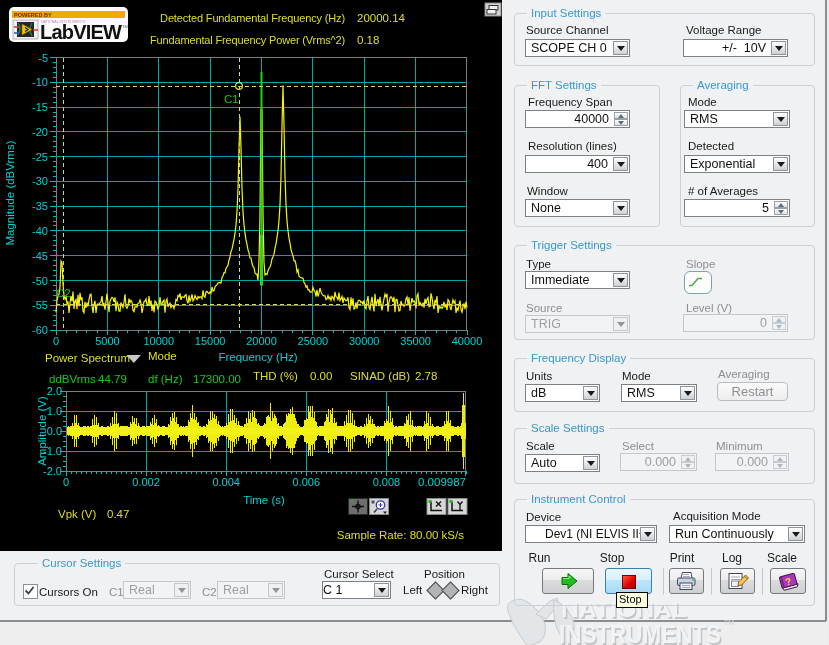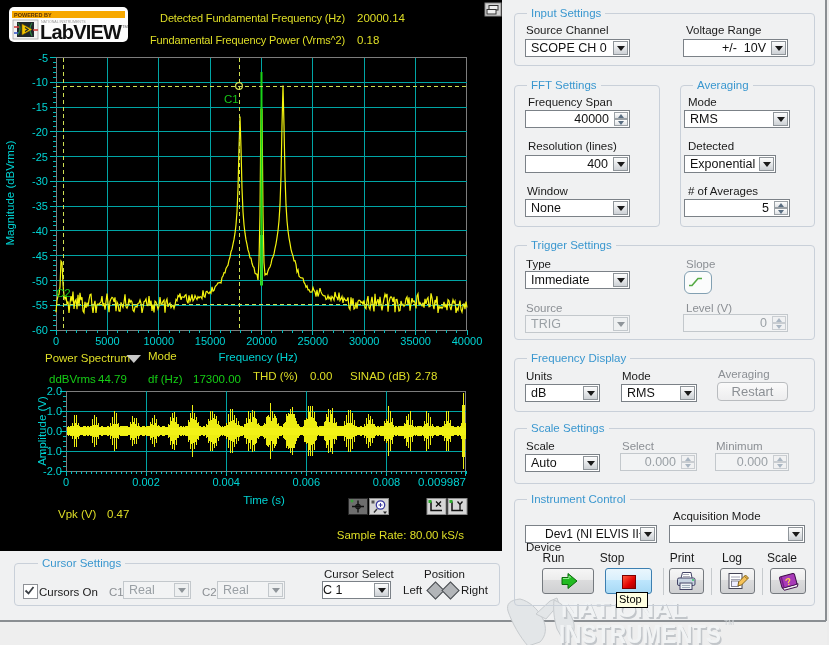--- a/index.html
+++ b/index.html
@@ -100,21 +100,21 @@
     </div>
   </div>
 <div class="lb" style="left:688px;top:96px;color:#1a1a1a;font-size:11.5px">Mode</div>
 <div class="dd" style="left:684px;top:110px;width:106px;height:18px">
     <div class="ddt" style="padding-left:5px">RMS</div>
     <div class="dab">
       <span class="tri"></span>
     </div>
   </div>
 <div class="lb" style="left:688px;top:140px;color:#1a1a1a;font-size:11.5px">Detected</div>
-<div class="dd" style="left:684px;top:155px;width:92px;height:18px">
+<div class="dd" style="left:684px;top:155px;width:106px;height:18px">
     <div class="ddt" style="padding-left:5px">Exponential</div>
     <div class="dab">
       <span class="tri"></span>
     </div>
   </div>
 <div class="lb" style="left:688px;top:185px;color:#1a1a1a;font-size:11.5px"># of Averages</div>
 <div class="dd" style="left:684px;top:199px;width:106px;height:18px">
     <div class="ddt" style="padding-right:20px;text-align:right">5</div>
     <div class="sbx">
       <div class="sb">
@@ -196,34 +196,35 @@
     <div class="ddt" style="padding-right:20px;text-align:right">0.000</div>
     <div class="sbx">
       <div class="sb">
         <span class="triu"></span>
       </div>
       <div class="sb">
         <span class="trid"></span>
       </div>
     </div>
   </div>
-<div class="lb" style="left:526px;top:541px;color:#1a1a1a;font-size:11.5px">Device</div>
+<div class="lb" style="left:526px;top:511px;color:#1a1a1a;font-size:11.5px">Device</div>
 <div class="dd" style="left:525px;top:525px;width:132px;height:18px">
     <div class="ddt" style="padding-left:19px;font-size:12px">Dev1 (NI ELVIS II+)</div>
     <div class="dab">
       <span class="tri"></span>
     </div>
   </div>
 <div class="lb" style="left:673px;top:510px;color:#1a1a1a;font-size:11.5px">Acquisition Mode</div>
 <div class="dd" style="left:669px;top:525px;width:136px;height:18px">
-    <div class="dab">
-      <span class="tri"></span>
-    </div>
-  </div>
-<div class="lb" style="left:528.5px;top:552px;width:50px;text-align:center;color:#1a1a1a;font-size:12px">Run</div>
+    <div class="ddt" style="padding-left:5px">Run Continuously</div>
+    <div class="dab">
+      <span class="tri"></span>
+    </div>
+  </div>
+<div class="lb" style="left:528.5px;top:552px;width:50px;text-align:left;color:#1a1a1a;font-size:12px">Run</div>
 <div class="lb" style="left:587px;top:552px;width:50px;text-align:center;color:#1a1a1a;font-size:12px">Stop</div>
 <div class="lb" style="left:657px;top:552px;width:50px;text-align:center;color:#1a1a1a;font-size:12px">Print</div>
 <div class="lb" style="left:707px;top:552px;width:50px;text-align:center;color:#1a1a1a;font-size:12px">Log</div>
 <div class="lb" style="left:757px;top:552px;width:50px;text-align:center;color:#1a1a1a;font-size:12px">Scale</div>
 <div style="position:absolute;left:663px;top:568px;width:1px;height:27px;background:#c6cacd"></div>
 <div style="position:absolute;left:710.5px;top:568px;width:1px;height:27px;background:#c6cacd"></div>
 <div style="position:absolute;left:762px;top:568px;width:1px;height:27px;background:#c6cacd"></div>
 <div class="btn" style="left:542px;top:568px;width:52px;height:26px"></div>
 <svg style="position:absolute;left:542px;top:568px" width="52" height="26" viewBox="0 0 52 26">
 <path d="M20 9.5 h6 v-4 l9 7.5 l-9 7.5 v-4 h-6 z" fill="#22bb22" stroke="#0a6a0a" stroke-width="1"></path>

